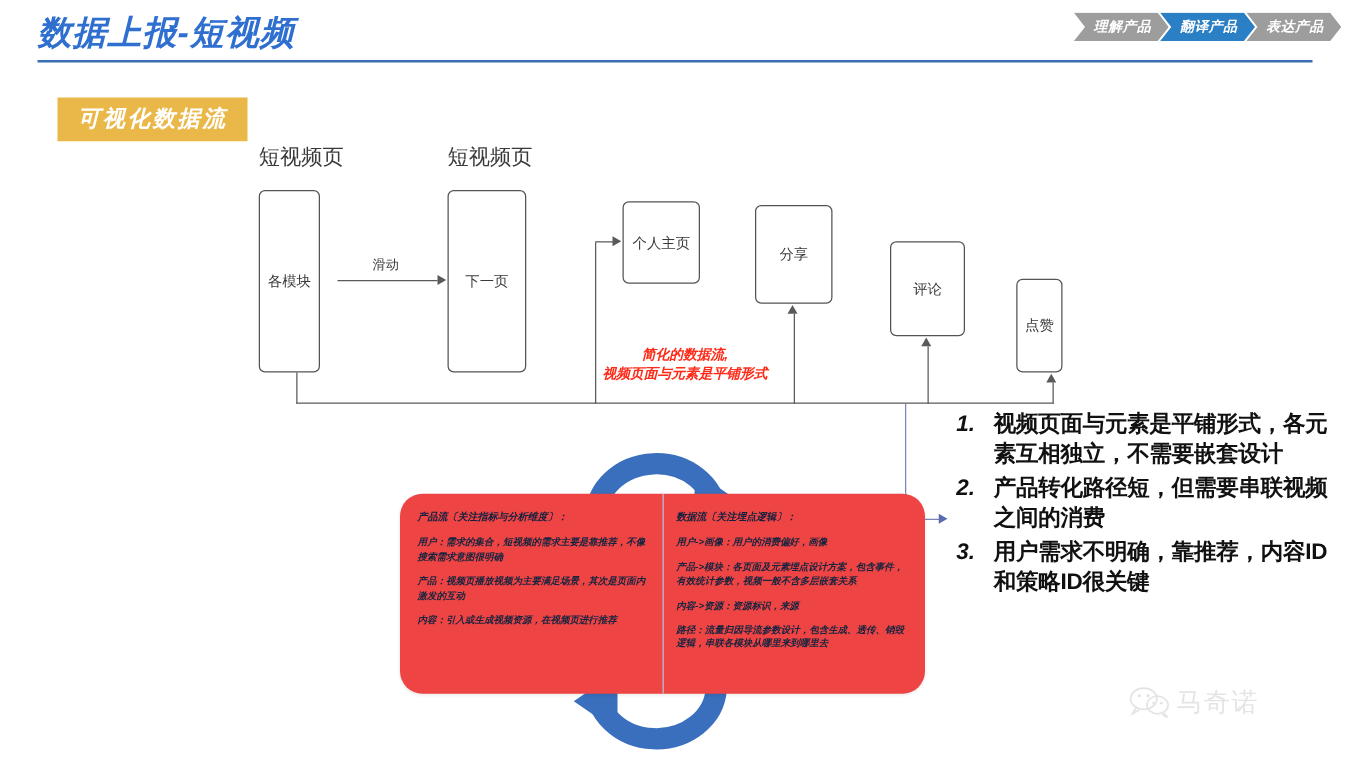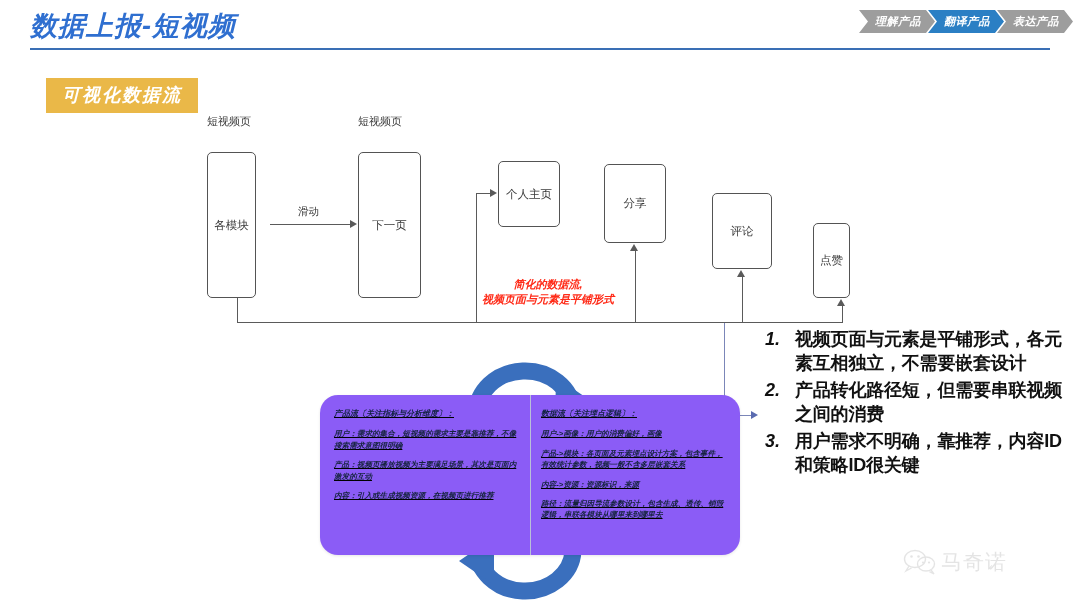--- a/index.html
+++ b/index.html
@@ -45,21 +45,21 @@
     letter-spacing:.5px;
     white-space:nowrap;
     clip-path: polygon(0 0, calc(100% - 9px) 0, 100% 50%, calc(100% - 9px) 100%, 0 100%, 9px 50%);
   }
   .chev.inactive{ background:#9d9d9d; }
   .chev.active{ background:#2b7fc4; }
 
   
   .fl-label{
     position:absolute;
-    font-size:11px; color:#3a3a3a; white-space:nowrap;
+    font-size:17px; color:#3a3a3a; white-space:nowrap;
   }
   .fl-box{
     position:absolute;
     border:1.4px solid #545454;
     border-radius:5px;
     background:#ffffff;
     display:flex; align-items:center; justify-content:center;
   }
   .fl-box span{
     font-size:11.5px; color:#3a3a3a; white-space:nowrap;
@@ -95,26 +95,25 @@
   .ptr-arrow{
     position:absolute; width:0; height:0;
     border-top:4px solid transparent;
     border-bottom:4px solid transparent;
     border-left:7px solid #5a6bb0;
   }
 
   
   .cycle-card{
     position:absolute; left:320px; top:395px; width:420px; height:160px;
-    background:#8b5cf6;
+    background:#ef4444;
     border-radius:18px;
     box-shadow:0 1px 3px rgba(0,0,0,.10);
     display:flex;
     overflow:hidden;
-    text-decoration:underline;
   }
   .cycle-half{
     width:50%;
     padding:14px 12px 10px 14px;
     position:relative;
   }
   .cycle-half + .cycle-half{ border-left:1px solid #b9c0d8;padding-left:10px; }
   .cy-head{
     font-size:8px; font-weight:700; font-style:italic;
     color:#10213f; margin-bottom:9px; line-height:1.3;

